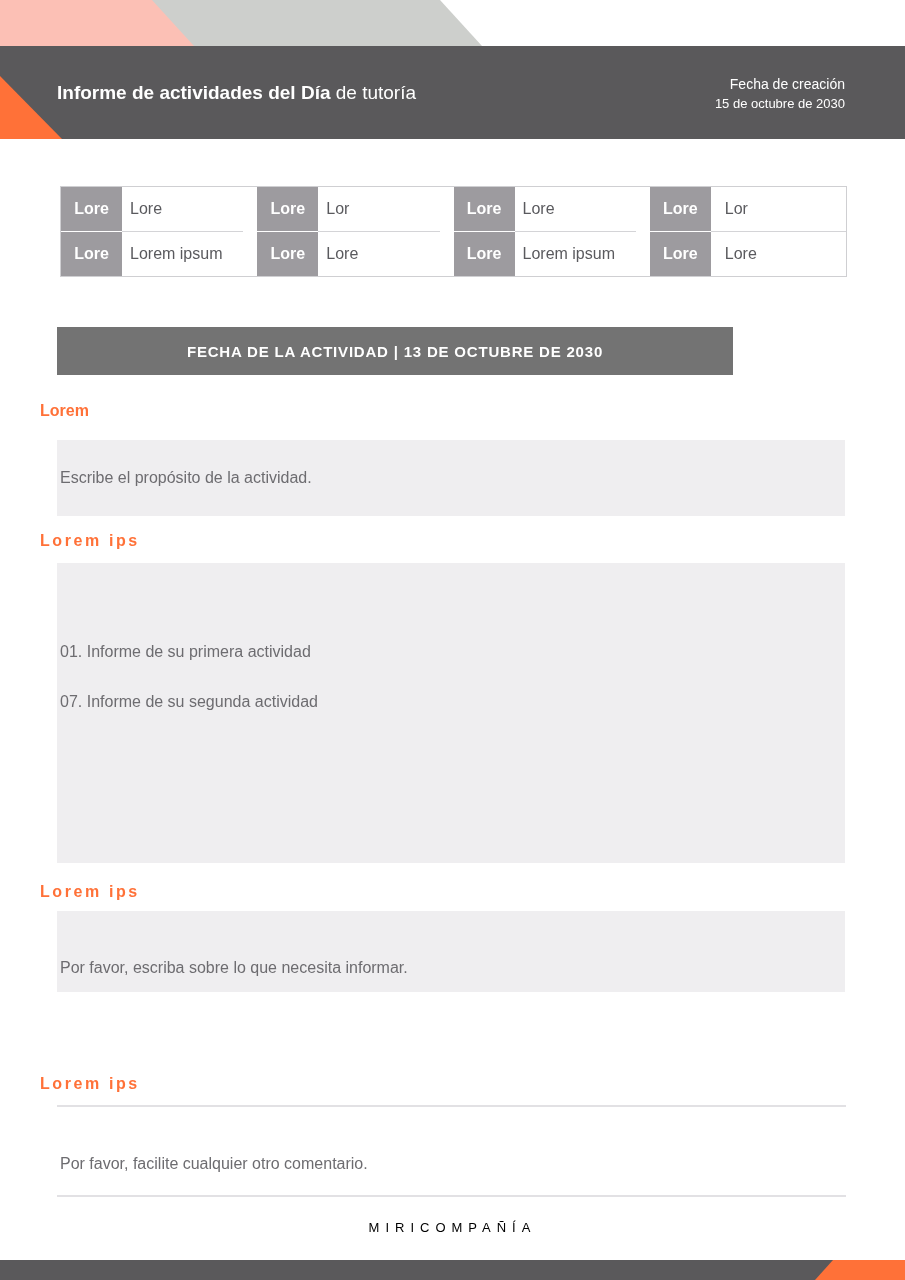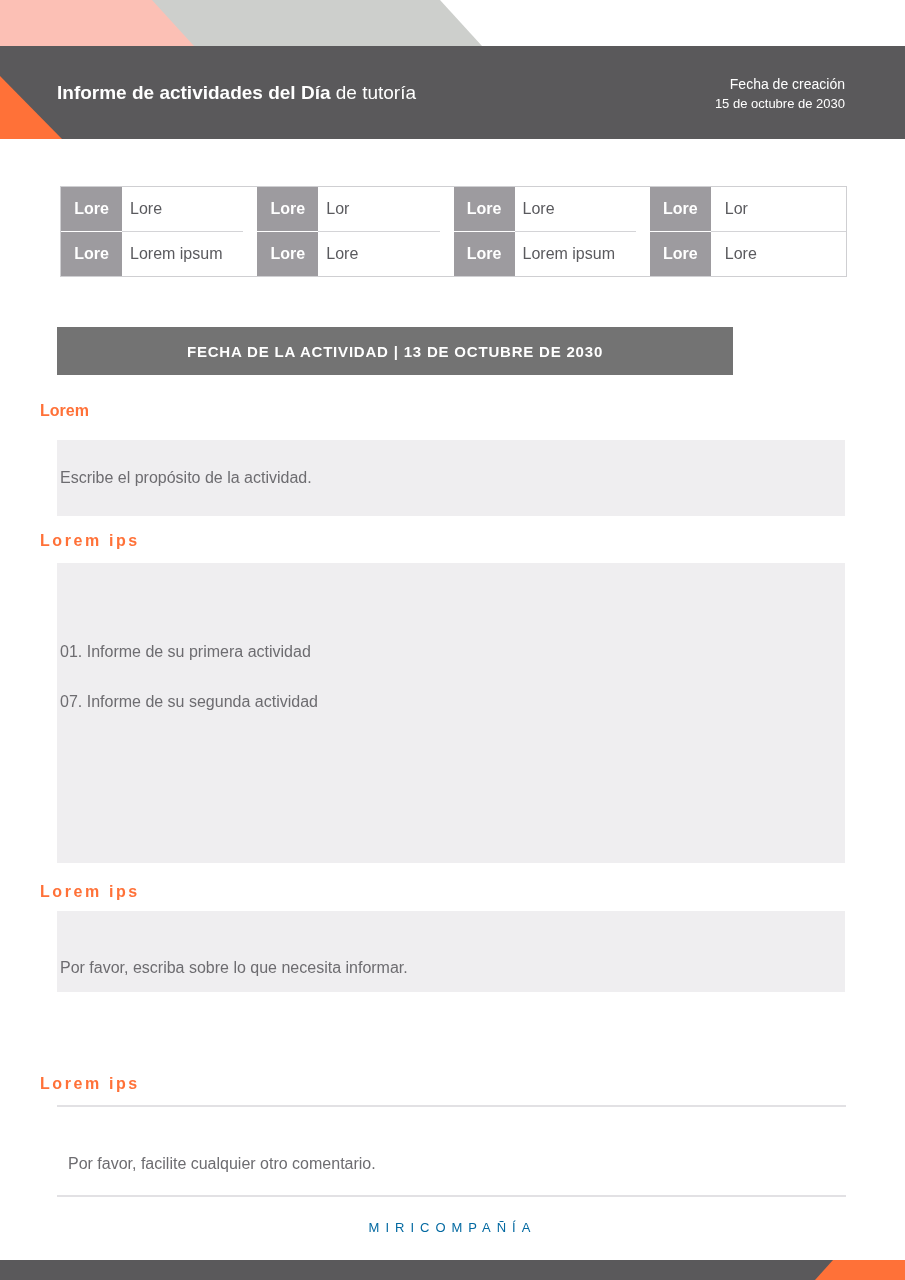--- a/index.html
+++ b/index.html
@@ -36,23 +36,23 @@
 
   .sec-label { position: absolute; left: 40px; color: #ff7138; font-weight: bold; font-size: 16px; }
   .sec-label.spaced { letter-spacing: 2.6px; }
 
   .box { position: absolute; left: 57px; width: 788px; background: #efeef0; color: #6d6c70; font-size: 16px; padding-left: 3px; }
   .box-text { position: absolute; left: 3px; }
   .box-lines { position: absolute; left: 3px; top: 76px; line-height: 25px; }
   .box-lines .gap { height: 25px; }
 
   .rule { position: absolute; left: 57px; width: 789px; height: 2px; background: #e2e1e4; }
-  .plain-text { position: absolute; left: 60px; font-size: 16px; color: #6d6c70; margin-left: 8px; }
+  .plain-text { position: absolute; left: 60px; font-size: 16px; color: #6d6c70; }
 
-  .brand { position: absolute; left: 0; width: 905px; top: 1220px; text-align: center; font-size: 13px; letter-spacing: 6px; color: #0369a1; }
+  .brand { position: absolute; left: 0; width: 905px; top: 1220px; text-align: center; font-size: 13px; letter-spacing: 6px; color: #000000; }
 
   .footer-bar { position: absolute; left: 0; top: 1260px; width: 905px; height: 20px; background: #5a595b; overflow: hidden; }
   .footer-accent { position: absolute; right: 0; top: 0; width: 90px; height: 20px; background: #ff7138;
     clip-path: polygon(18px 0, 100% 0, 100% 100%, 0 100%); }
 </style>
 </head>
 <body>
 
 <div class="top-deco">
   <div class="deco-gray"></div>

